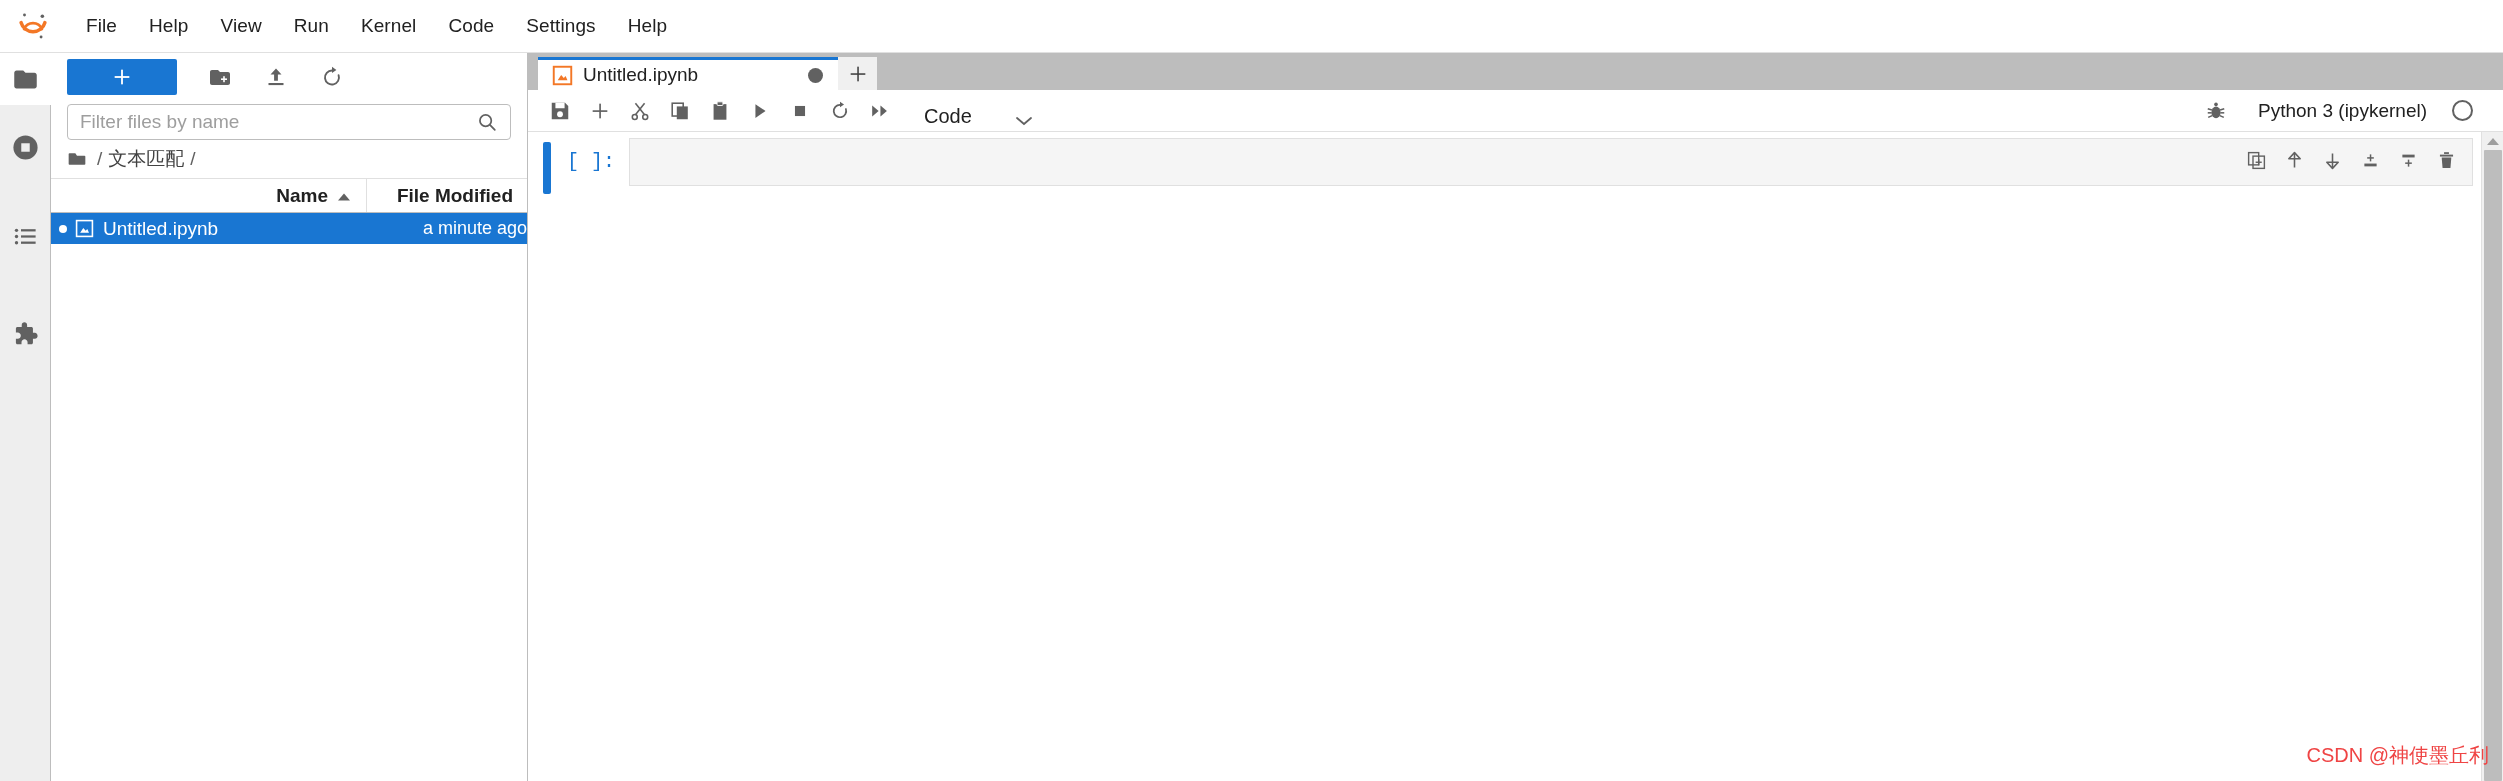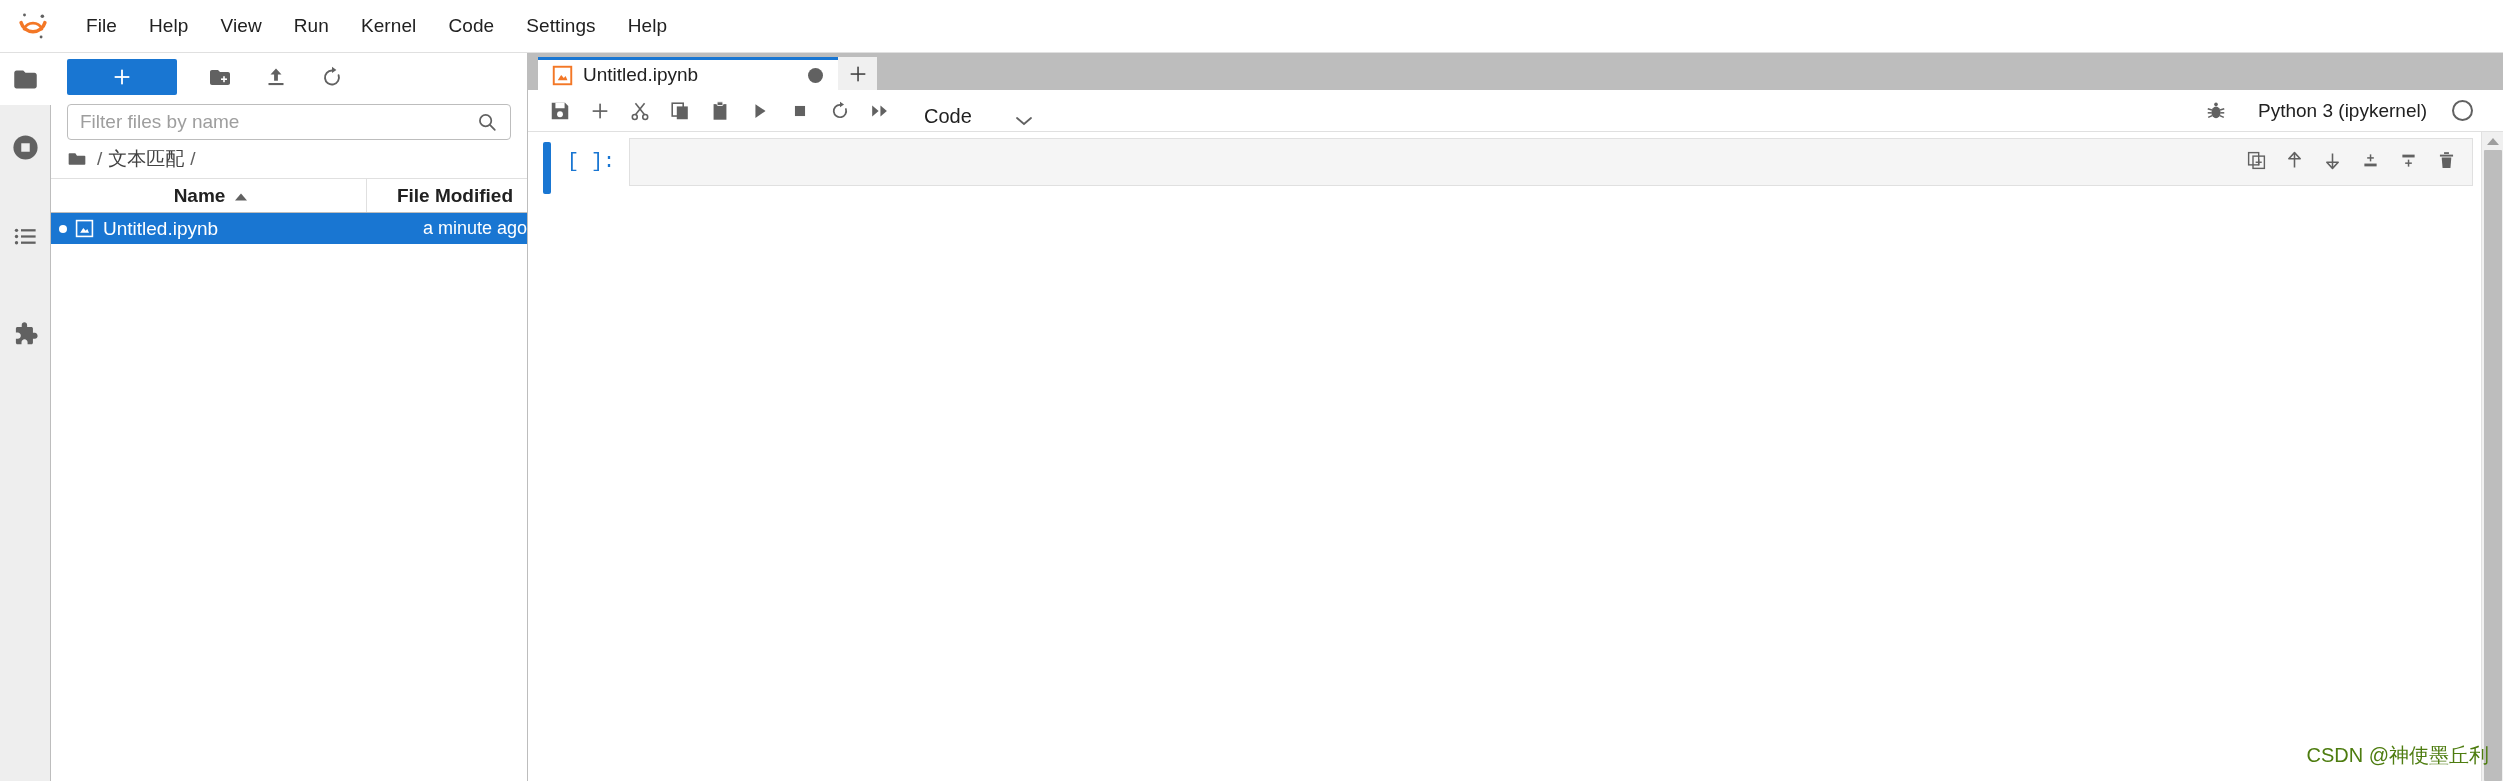--- a/index.html
+++ b/index.html
@@ -99,21 +99,21 @@
   .bc-sep { color: #616161; padding: 0 2px; }
   .bc-seg { cursor: pointer; color: #424242; }
 
   .fb-header {
     display: flex; align-items: center;
     height: 35px;
     border-top: 1px solid #e0e0e0; border-bottom: 1px solid #bdbdbd;
     font-size: 19px; font-weight: bold; color: #212121;
   }
   .fb-col-name {
-    flex: 1 1 auto; display: flex; align-items: center; justify-content: center;
+    flex: 1 1 auto; display: flex; align-items: center; justify-content: flex-end;
     padding: 0 14px 0 20px; height: 100%;
     border-right: 1px solid #e0e0e0; cursor: pointer;
   }
   .fb-col-mod {
     width: 160px; flex: 0 0 160px; height: 100%;
     display: flex; align-items: center; justify-content: flex-end;
     padding-right: 14px; cursor: pointer;
   }
   .sort-caret { margin-left: 8px; }
 
@@ -234,21 +234,21 @@
   }
   .vscroll .arrow-up { padding: 5px 0 3px 0; display: flex; justify-content: center; }
   .vscroll .thumb {
     width: 18px; background: #bdbdbd; border-radius: 1px;
     margin-top: 1px; flex: 1 1 auto;
   }
 
   
   .watermark {
     position: absolute; right: 14px; bottom: 12px;
-    font-size: 20px; color: #4d7c0f;
+    font-size: 20px; color: #ef4444;
     white-space: nowrap; pointer-events: none;
     z-index: 50;
     margin-top: 16px;
   }
 </style>
 </head>
 <body>
 
 <div id="app">
 

